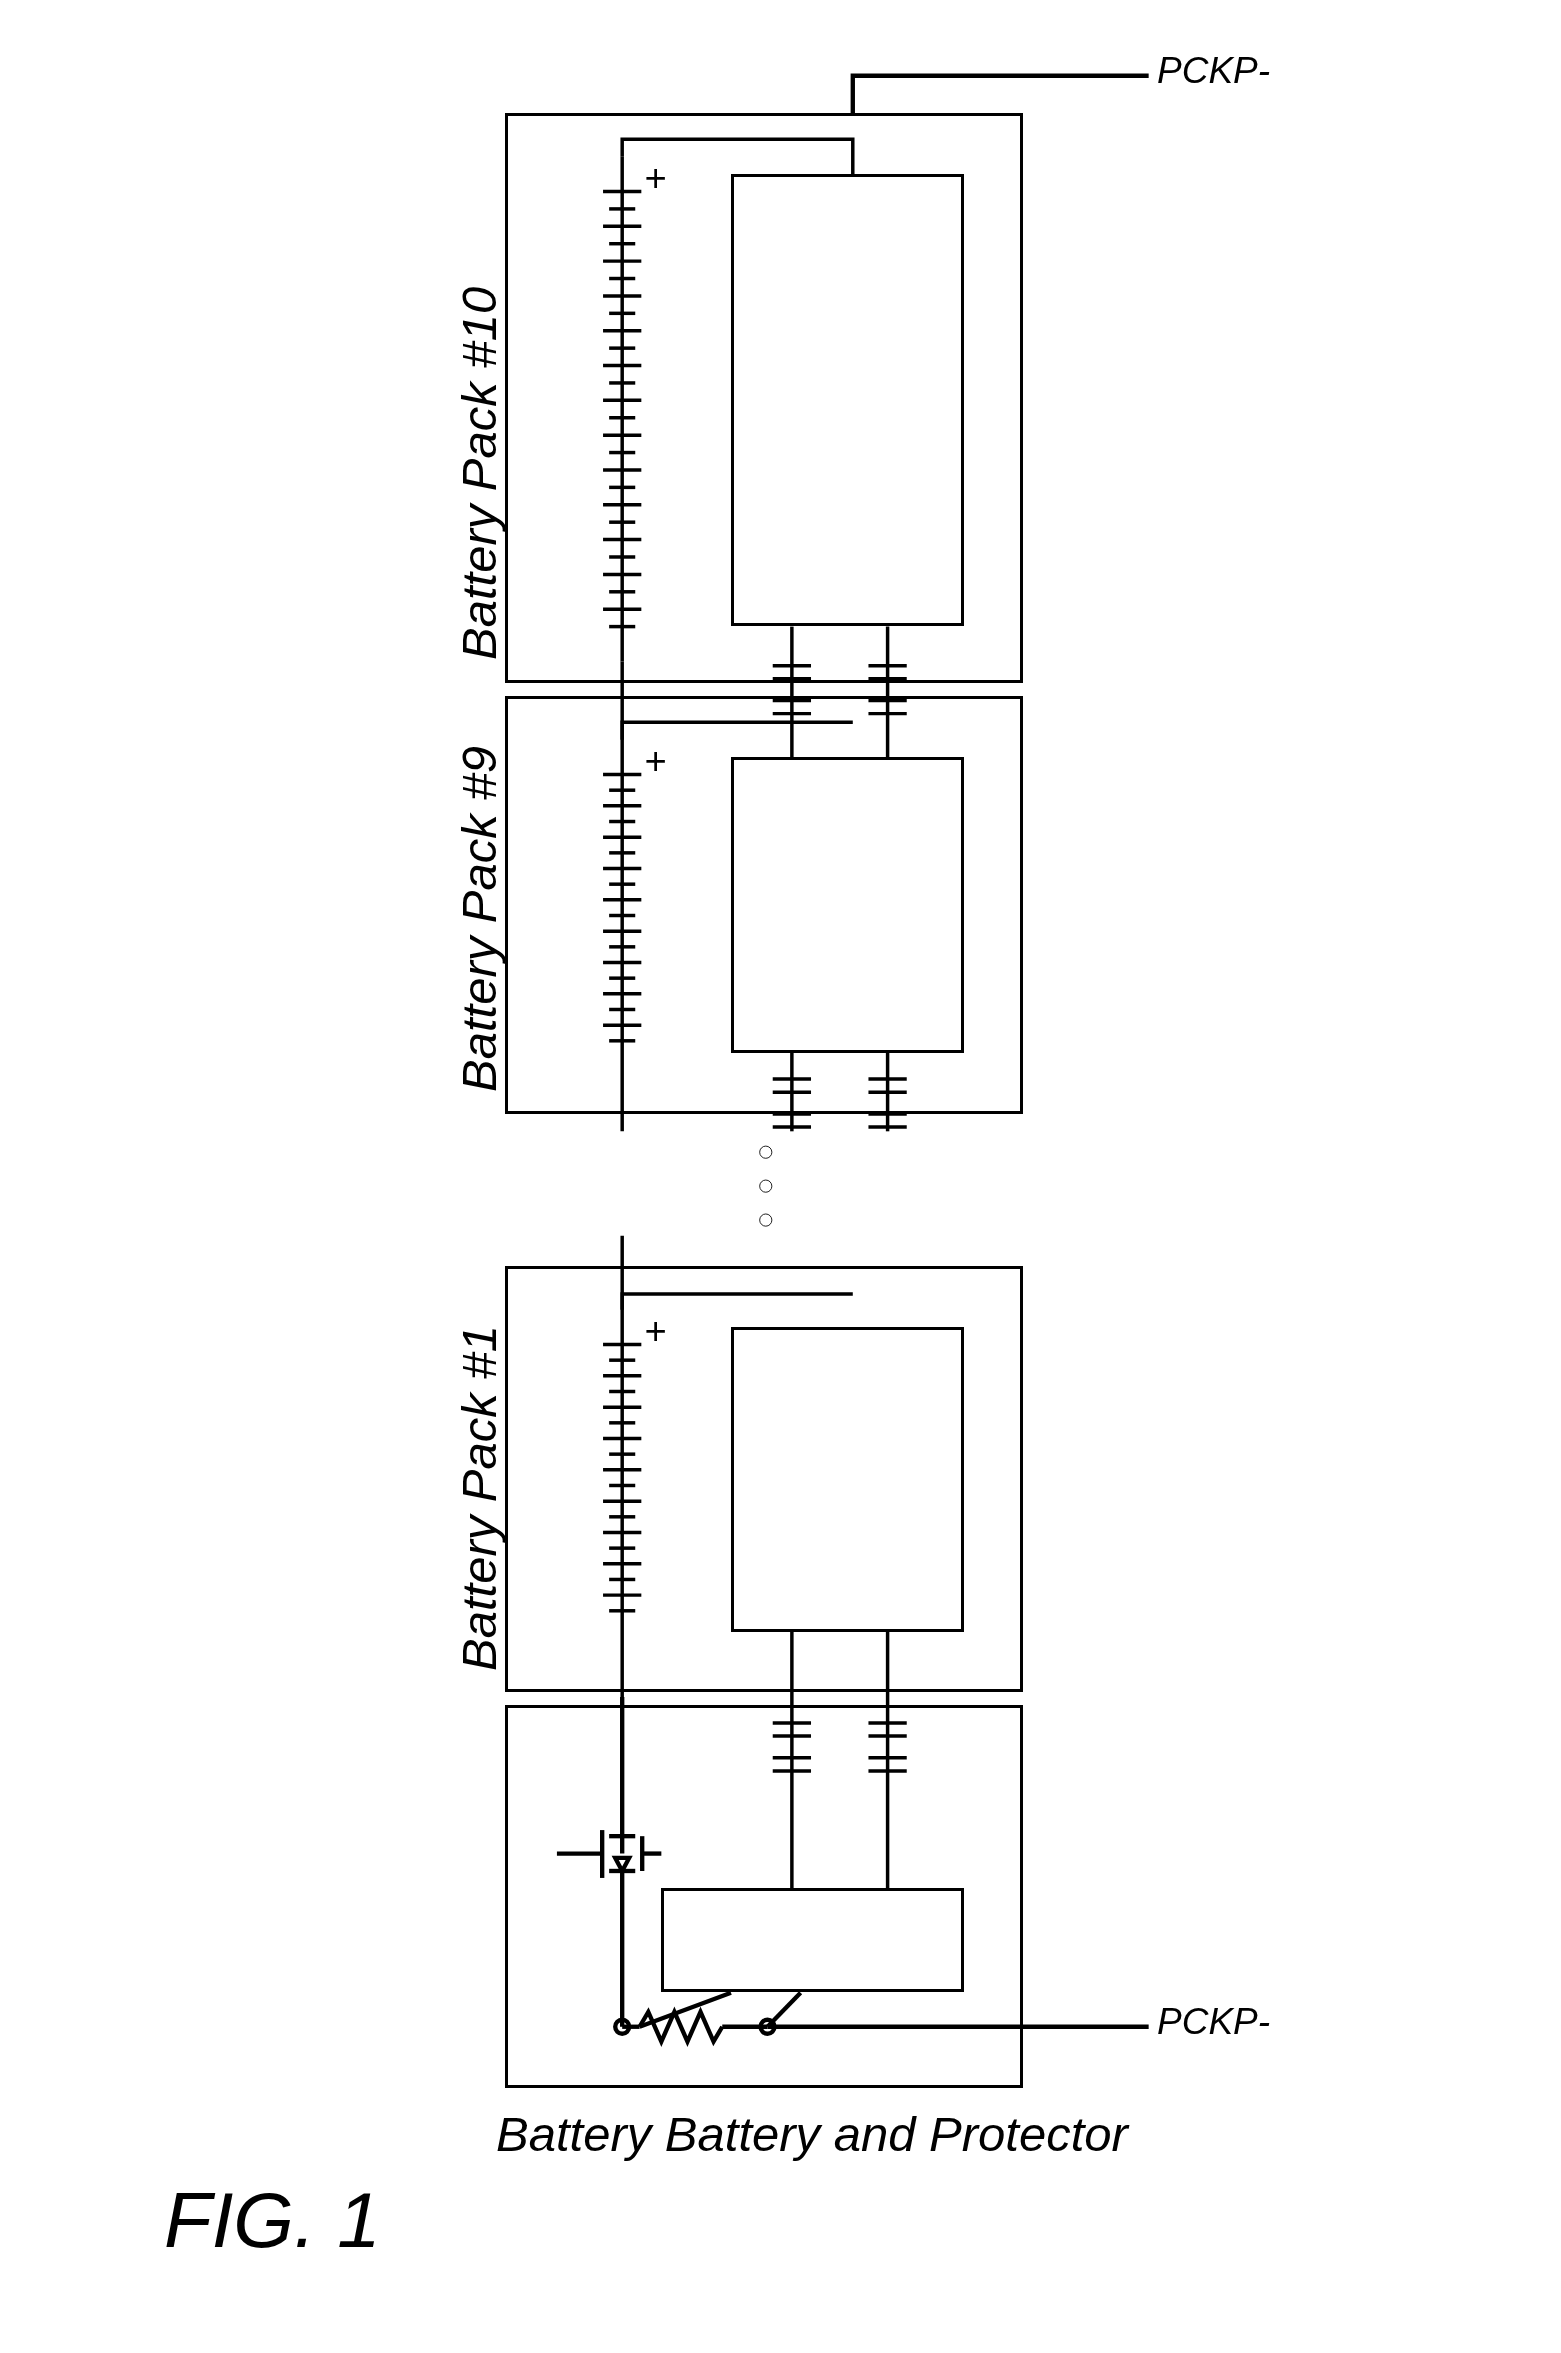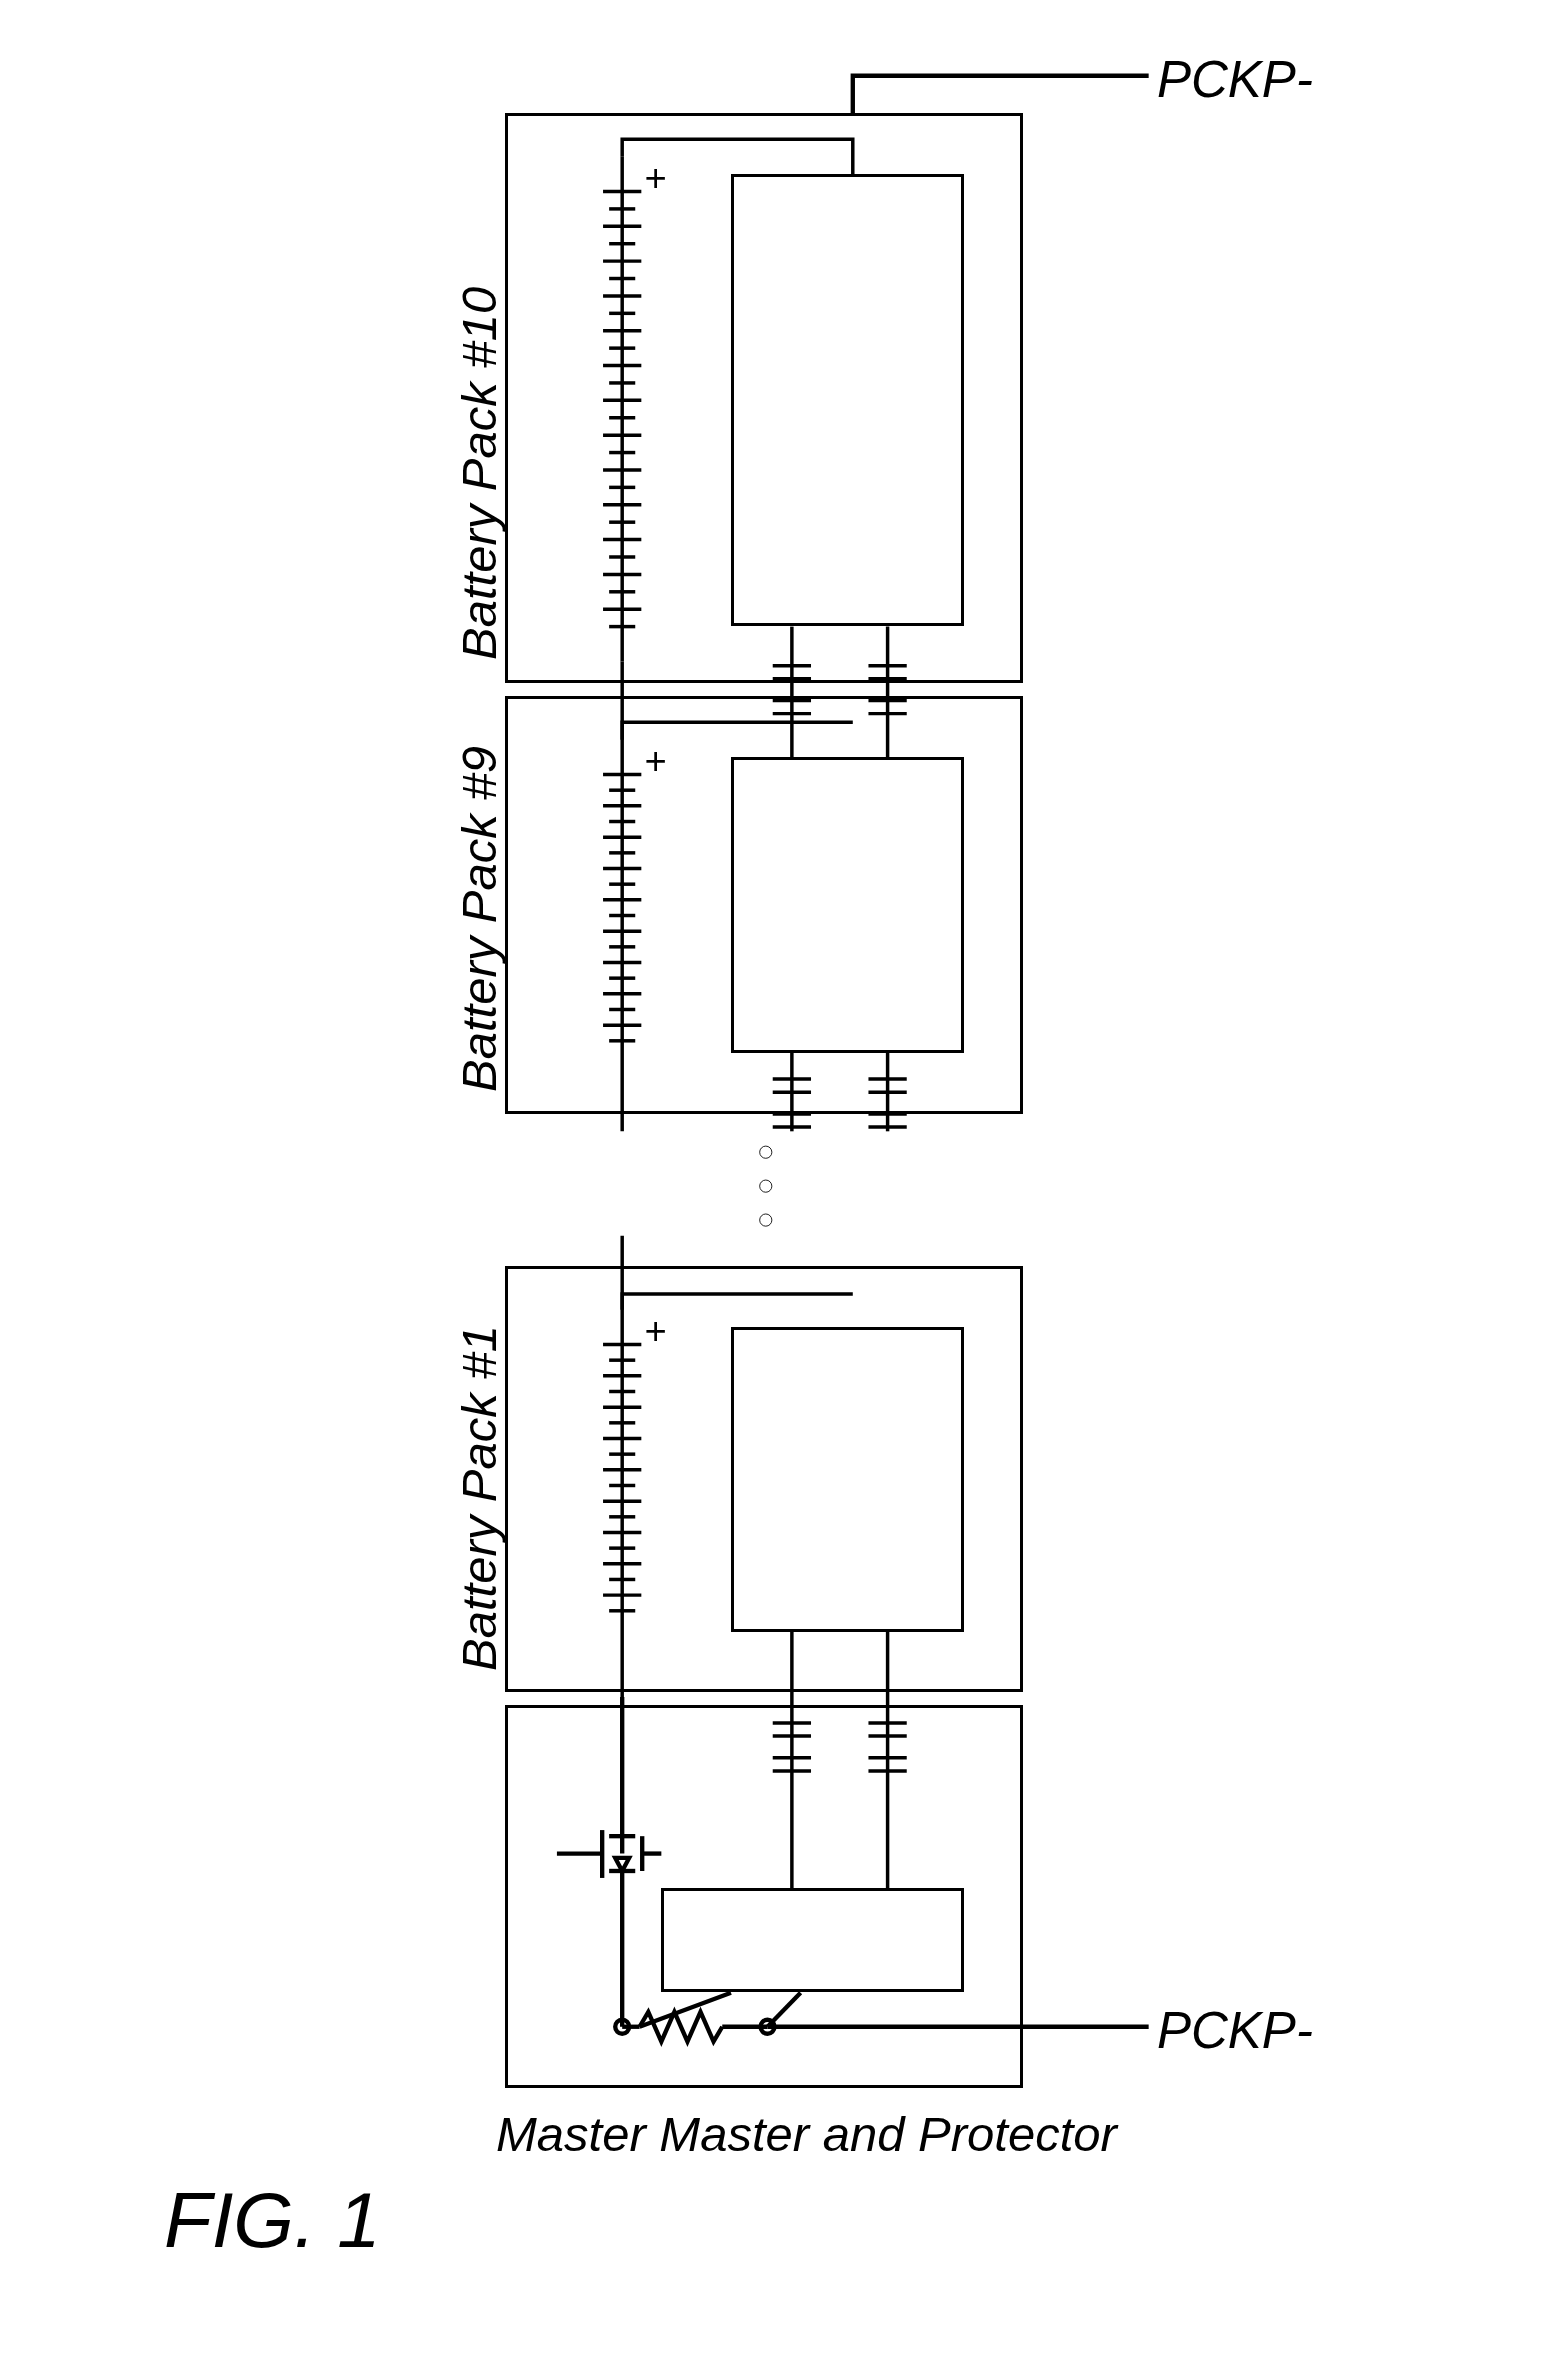--- a/index.html
+++ b/index.html
@@ -47,35 +47,35 @@
     white-space: nowrap;
   }
   .caption {
     position: absolute;
     font-size: 49px;
     font-style: italic;
     white-space: nowrap;
   }
   .term-label {
     position: absolute;
-    font-size: 51px;
+    font-size: 37px;
     font-style: italic;
     white-space: nowrap;
   }
   svg { position: absolute; left: 0; top: 0; overflow: visible; }
   svg * { stroke: #000; fill: none; }
 </style>
 </head>
 <body>
 
 <div class="page">
 
   <div class="fig-label" style="left:164px; top:2175px;">FIG. 1</div>
 
-  <div class="caption" style="left:496px; top:2106px;">Master Master and Protector</div>
+  <div class="caption" style="left:496px; top:2106px;">Battery Battery and Protector</div>
 
   <div class="term-label" style="left:1157px; top:50px;">PCKP-</div>
   <div class="term-label" style="left:1157px; top:2001px;">PCKP-</div>
 
   <div class="pack-label" style="left:451px; top:660px;">Battery Pack #10</div>
   <div class="pack-label" style="left:451px; top:1092px;">Battery Pack #9</div>
   <div class="pack-label" style="left:451px; top:1671px;">Battery Pack #1</div>
 
   <div class="host-label" style="left:731px; top:1912px;">Host uC</div>
 

